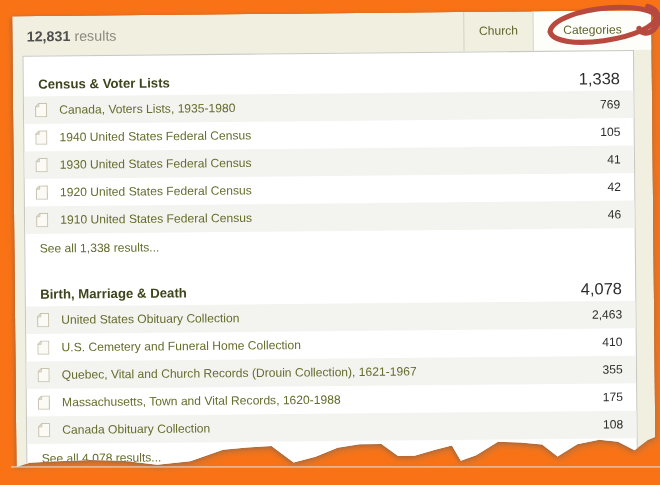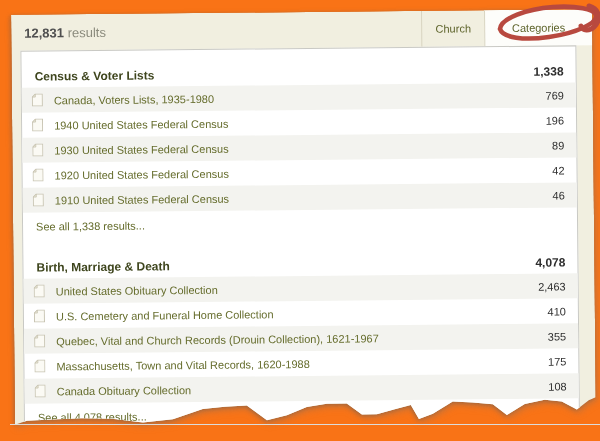--- a/index.html
+++ b/index.html
@@ -21,21 +21,21 @@
   .results-summary .count{font-weight:bold;color:#4f4f4f;}
   .tabs{position:absolute;right:0;top:0;bottom:0;display:flex;align-items:stretch;}
   .tab{display:flex;align-items:center;justify-content:center;font-size:11px;color:#5d632a;border-left:1px solid #d8d4c0;padding:0 13px;cursor:pointer;}
   .tab.active{background:#fdfdfa;padding:0 27px;}
 
   
   .content-box{position:absolute;left:9px;top:36px;width:554px;height:376px;background:#ffffff;border:1px solid #c9c9c4;}
 
   .section-head{display:flex;align-items:center;margin-top:14px;height:22px;padding:0 12px 0 13px;}
   .section-title{font-size:12px;font-weight:bold;color:#3e451d;}
-  .section-total{margin-left:auto;font-size:12px;font-weight:bold;color:#2e2e2e;}
+  .section-total{margin-left:auto;font-size:15px;font-weight:normal;color:#2e2e2e;}
   .item-list{list-style:none;margin:0;padding:0;}
   .item-row{display:flex;align-items:center;height:25px;padding:0 12px 0 10px;}
   .item-row.alt{background:#f3f3ef;}
   .doc-icon{width:11px;height:13px;margin-right:11px;flex:0 0 auto;display:block;}
   .item-label{font-size:11px;color:#666d2d;text-decoration:none;cursor:pointer;}
   .item-count{margin-left:auto;font-size:11px;color:#2e2e2e;text-align:center;}
   .see-all{display:block;padding:6px 12px 8px 13px;font-size:11px;line-height:16px;color:#666d2d;text-decoration:none;cursor:pointer;}
 
   
   .red-mark{position:absolute;left:0;top:0;width:600px;height:441px;pointer-events:none;}
@@ -77,30 +77,30 @@
     <a class="item-label">Canada, Voters Lists, 1935-1980</a>
     <span class="item-count">769</span>
   </li>
 
   <li class="item-row">
     <svg class="doc-icon" viewBox="0 0 11 13" xmlns="http://www.w3.org/2000/svg">
       <path d="M3.5 0.5 H10.5 V12.5 H0.5 V3.5 Z" fill="#fbfaf4" stroke="#c8c4b2" stroke-width="1"></path>
       <path d="M3.5 0.5 V3.5 H0.5 Z" fill="#e9e6d6" stroke="#c8c4b2" stroke-width="0.8"></path>
     </svg>
     <a class="item-label">1940 United States Federal Census</a>
-    <span class="item-count">196</span>
+    <span class="item-count">105</span>
   </li>
 
   <li class="item-row alt">
     <svg class="doc-icon" viewBox="0 0 11 13" xmlns="http://www.w3.org/2000/svg">
       <path d="M3.5 0.5 H10.5 V12.5 H0.5 V3.5 Z" fill="#fbfaf4" stroke="#c8c4b2" stroke-width="1"></path>
       <path d="M3.5 0.5 V3.5 H0.5 Z" fill="#e9e6d6" stroke="#c8c4b2" stroke-width="0.8"></path>
     </svg>
     <a class="item-label">1930 United States Federal Census</a>
-    <span class="item-count">89</span>
+    <span class="item-count">41</span>
   </li>
 
   <li class="item-row">
     <svg class="doc-icon" viewBox="0 0 11 13" xmlns="http://www.w3.org/2000/svg">
       <path d="M3.5 0.5 H10.5 V12.5 H0.5 V3.5 Z" fill="#fbfaf4" stroke="#c8c4b2" stroke-width="1"></path>
       <path d="M3.5 0.5 V3.5 H0.5 Z" fill="#e9e6d6" stroke="#c8c4b2" stroke-width="0.8"></path>
     </svg>
     <a class="item-label">1920 United States Federal Census</a>
     <span class="item-count">42</span>
   </li>

